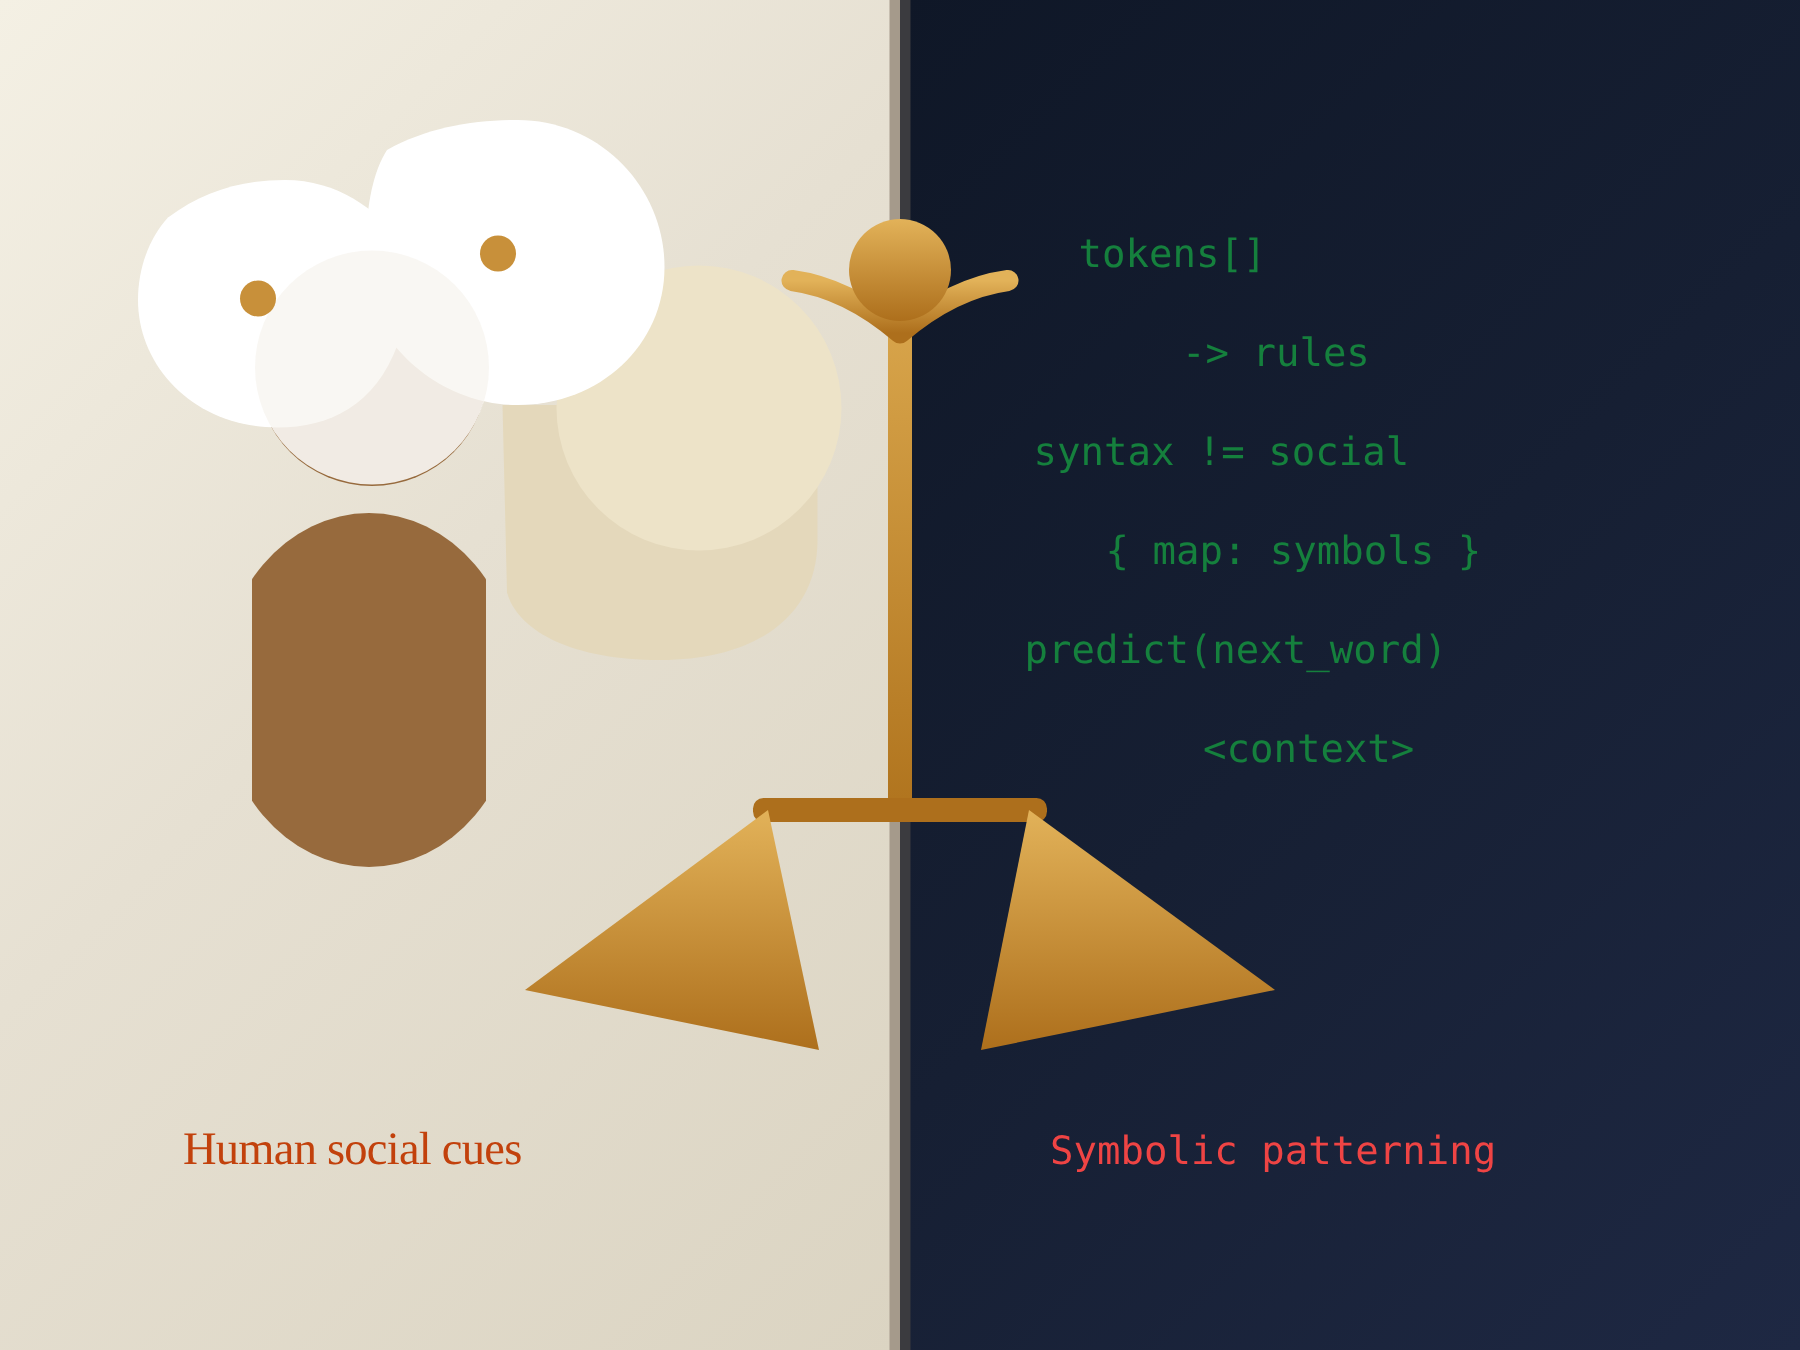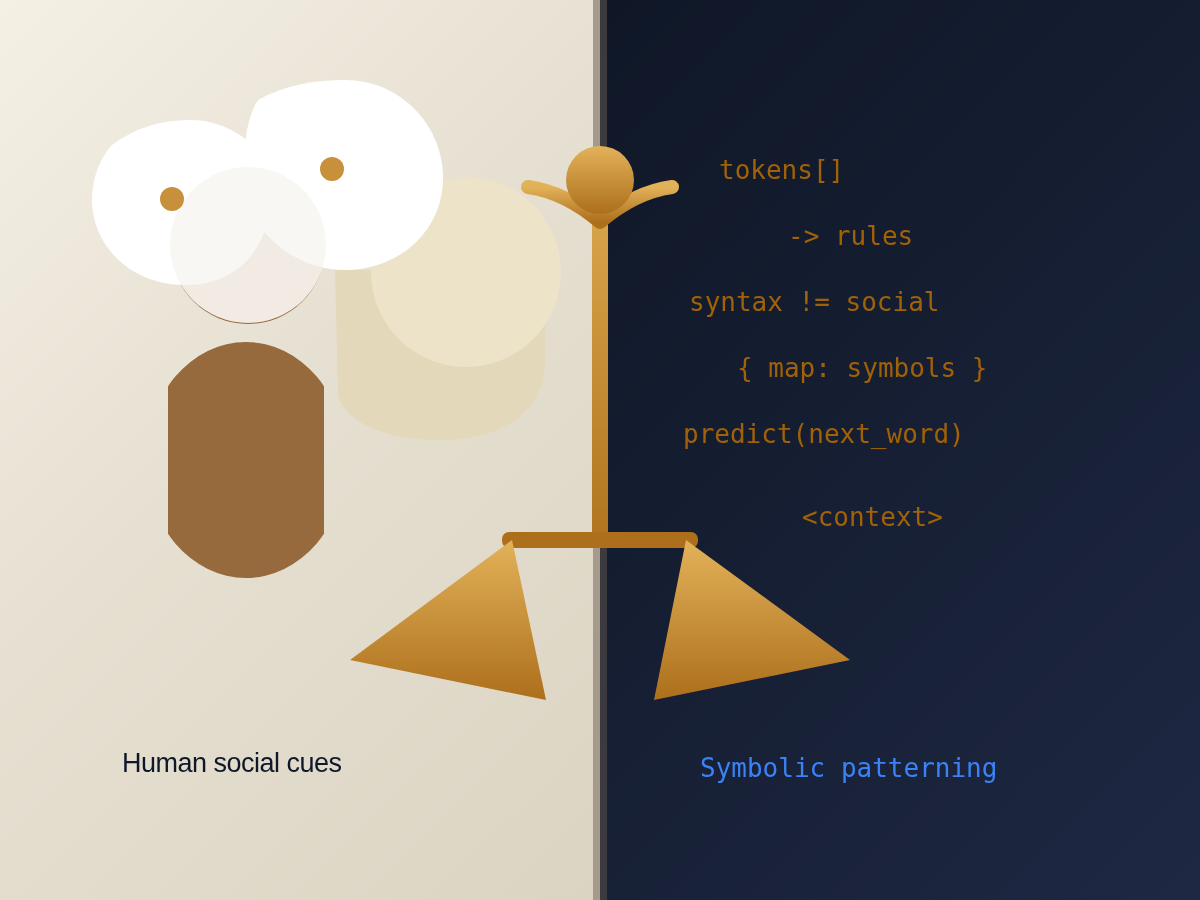--- a/index.html
+++ b/index.html
@@ -10,29 +10,29 @@
   }
   .right-panel {
     position: absolute; left: 600px; top: 0; width: 600px; height: 900px;
     background: linear-gradient(135deg, #0f1727 0%, #161f33 50%, #1e2843 100%);
   }
   .divider-light { position: absolute; left: 593px; top: 0; width: 7px; height: 900px; background: #a59a8b; }
   .divider-dark { position: absolute; left: 600px; top: 0; width: 7px; height: 900px; background: #3b3b3f; }
   svg.art { position: absolute; left: 0; top: 0; }
   .code-line {
     position: absolute; font-family: "DejaVu Sans Mono", monospace; font-size: 26px;
-    color: #a16207; white-space: pre; line-height: 30px;
+    color: #15803d; white-space: pre; line-height: 30px;
   }
   .caption-left {
-    position: absolute; left: 122px; top: 748px; font-family: Liberation Sans, sans-serif;
-    font-size: 27px; color: #0f172a; white-space: nowrap; letter-spacing: -0.5px;
+    position: absolute; left: 122px; top: 748px; font-family: Liberation Serif, serif;
+    font-size: 31px; color: #c2410c; white-space: nowrap; letter-spacing: -0.5px;
   }
   .caption-right {
     position: absolute; left: 700px; top: 753px; font-family: "DejaVu Sans Mono", monospace;
-    font-size: 26px; color: #3b82f6; white-space: nowrap;
+    font-size: 26px; color: #ef4444; white-space: nowrap;
   }
 </style>
 </head>
 <body>
 
 <div class="left-panel"></div>
 <div class="right-panel"></div>
 <div class="divider-light"></div>
 <div class="divider-dark"></div>
 
@@ -78,16 +78,16 @@
     <polygon points="512,540 350,660 546,700" fill="url(#gold)"></polygon>
     <polygon points="686,540 850,660 654,700" fill="url(#gold)"></polygon>
   </g>
 </svg>
 
 <div class="code-line" style="left:719px; top:155px;">tokens[]</div>
 <div class="code-line" style="left:788px; top:221px;">-&gt; rules</div>
 <div class="code-line" style="left:689px; top:287px;">syntax != social</div>
 <div class="code-line" style="left:737px; top:353px;text-align:center;">{ map: symbols }</div>
 <div class="code-line" style="left:683px; top:419px;text-align:center;">predict(next_word)</div>
-<div class="code-line" style="left:802px; top:502px;">&lt;context&gt;</div>
+<div class="code-line" style="left:802px; top:485px;">&lt;context&gt;</div>
 
 <div class="caption-left">Human social cues</div>
 <div class="caption-right">Symbolic patterning</div>
 
 </body></html>

